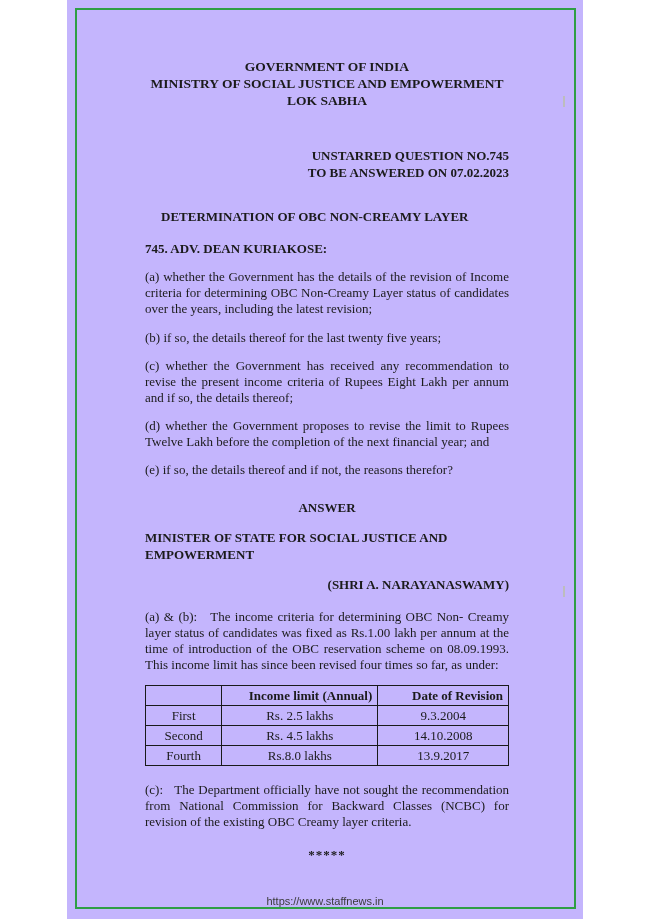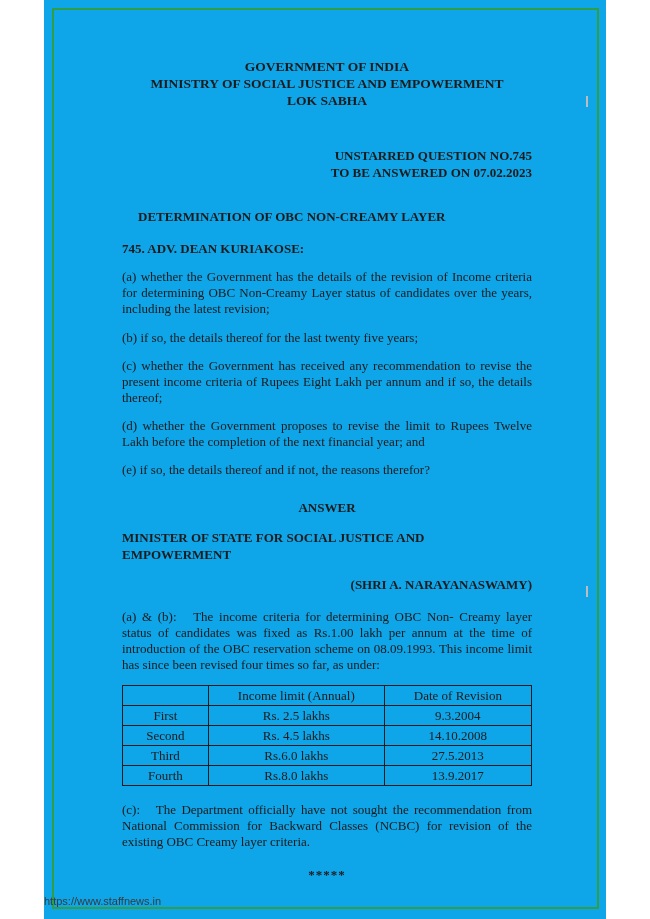--- a/index.html
+++ b/index.html
@@ -1,21 +1,21 @@
 <!DOCTYPE html>
 <html><head>
 <meta charset="utf-8">
 <style>
   html, body { margin: 0; padding: 0; background: #ffffff; }
   .page {
     position: relative;
-    width: 562px;
+    width: 516px;
     height: 919px;
     margin: 0 auto;
-    background: #0ea5e9;
+    background: #c4b5fd;
     color: #1b1b1b;
     font-family: "Liberation Serif", serif;
     overflow: hidden;
   }
   .frame {
     position: absolute;
     left: 8px; top: 8px; right: 7px; bottom: 10px;
     border: 2px solid #2f9e44;
     pointer-events: none;
   }
@@ -42,29 +42,29 @@
     border-collapse: collapse;
     margin-top: 12px;
     font-size: 13px;
   }
   table.revisions th, table.revisions td {
     border: 1px solid #1a1a1a;
     padding: 1px 5px;
     text-align: center;
     line-height: 17px;
   }
-  table.revisions th { font-weight: normal; }
+  table.revisions th { font-weight: bold; text-align: right; }
   table.revisions .col-ordinal { width: 21%; }
   table.revisions .col-limit   { width: 43%; }
   table.revisions .col-date    { width: 36%; }
   .stars { text-align: center; font-weight: bold; margin-top: 16px; letter-spacing: 1px; }
   .footer-url {
     position: absolute;
     left: 0; right: 0; bottom: 12px;
-    text-align: left;
+    text-align: center;
     font-family: "Liberation Sans", sans-serif;
     font-size: 11px;
     color: #3a3a3a;
   }
   .scan-artifact {
     position: absolute;
     width: 2px; height: 11px;
     background: #bdbdbd;
   }
   .scan-artifact.a1 { right: 18px; top: 96px; }
@@ -123,25 +123,20 @@
           <td>First</td>
           <td>Rs. 2.5 lakhs</td>
           <td>9.3.2004</td>
         </tr>
         <tr>
           <td>Second</td>
           <td>Rs. 4.5 lakhs</td>
           <td>14.10.2008</td>
         </tr>
         <tr>
-          <td>Third</td>
-          <td>Rs.6.0 lakhs</td>
-          <td>27.5.2013</td>
-        </tr>
-        <tr>
           <td>Fourth</td>
           <td>Rs.8.0 lakhs</td>
           <td>13.9.2017</td>
         </tr>
       </tbody>
     </table>
 
     <div class="apara bold">(c):&nbsp;&nbsp; The Department officially have not sought the recommendation from National Commission for Backward Classes (NCBC) for revision of the existing OBC Creamy layer criteria.</div>
 
 

